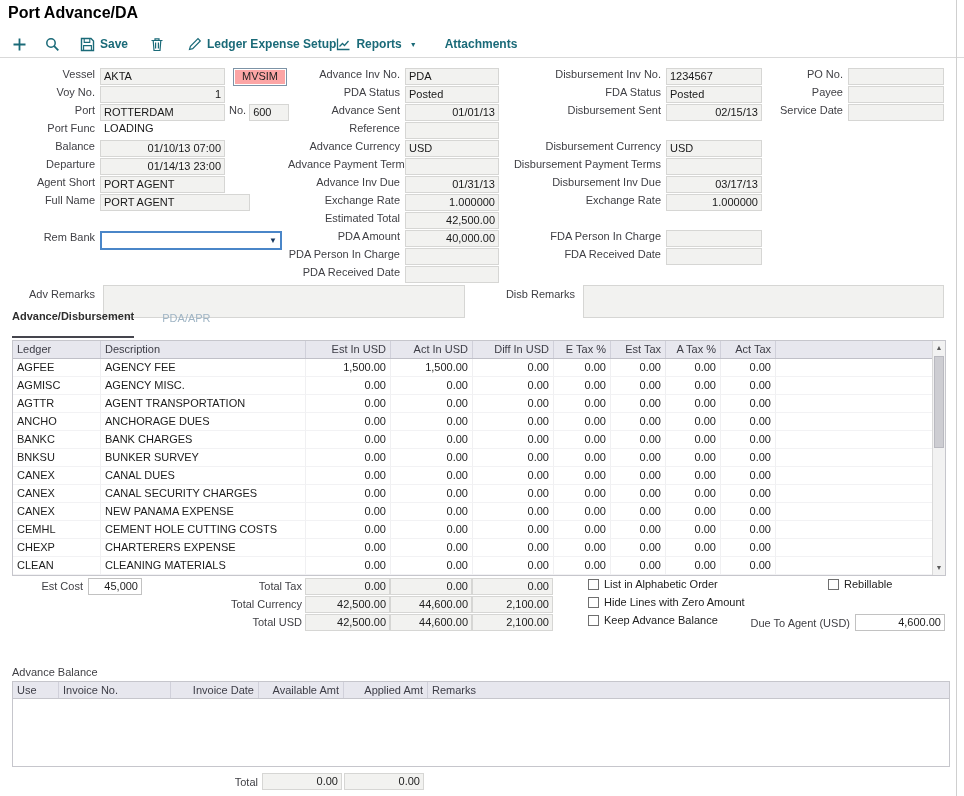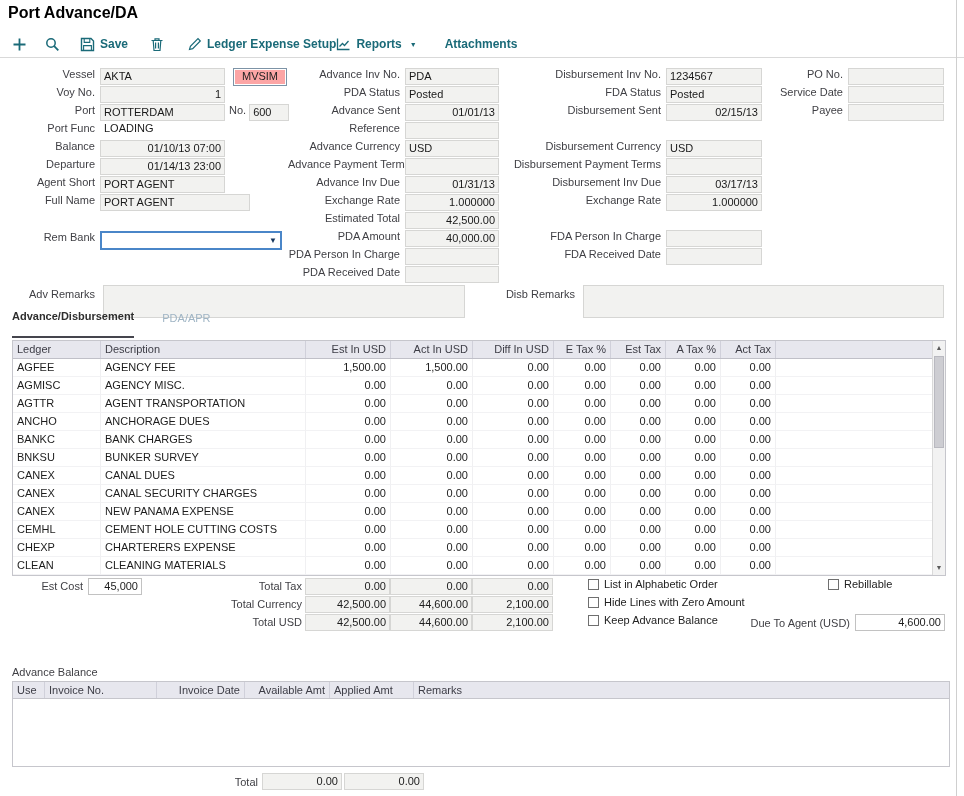--- a/index.html
+++ b/index.html
@@ -63,22 +63,22 @@
   .t-lbl{position:absolute;color:#3f3f44;text-align:right;white-space:nowrap}
   .t-cell{position:absolute;background:#f2f2f0;border:1px solid #d6d6d4;text-align:right;padding:0 3px;height:17px;line-height:15px}
   .t-white{background:#fff;border:1px solid #c2c2c2}
   .cbrow{position:absolute;display:flex;align-items:center;gap:5px;cursor:pointer;color:#222;white-space:nowrap}
   .cb{width:11px;height:11px;border:1px solid #6f6f6f;background:#fff;flex:0 0 auto}
 
   .ab-title{position:absolute;left:12px;top:666px;color:#3f3f44}
   .abtable{position:absolute;left:12px;top:681px;width:938px;height:86px;border:1px solid #c6c6cc;background:#fff}
   .ab-head{display:flex;height:17px;background:#e7e7ee;border-bottom:1px solid #c6c6cc}
   .ab-th{padding:2px 4px;color:#3d3d46;border-right:1px solid #d0d0da;white-space:nowrap;overflow:hidden}
-  .a0{width:32px}.a1{width:112px}.a2{width:88px;text-align:right}
-  .a3{width:85px;text-align:right}.a4{width:84px;text-align:left}.a5{flex:1;border-right:none}
+  .a0{width:46px}.a1{width:112px}.a2{width:88px;text-align:right}
+  .a3{width:85px;text-align:right}.a4{width:84px;text-align:right}.a5{flex:1;border-right:none}
 </style>
 </head>
 <body>
 
 <div class="page">
 
   <div class="title">Port Advance/DA</div>
 
   <div class="toolbar">
     <span class="tbtn">
@@ -258,25 +258,25 @@
         <span class="fld"></span>
       </div>
   </div>
 
   <div class="col col-f">
     <div class="fr">
         <span class="lbl">PO No.</span>
         <span class="fld"></span>
       </div>
     <div class="fr">
+        <span class="lbl">Payee</span>
+        <span class="fld"></span>
+      </div>
+    <div class="fr">
         <span class="lbl">Service Date</span>
-        <span class="fld"></span>
-      </div>
-    <div class="fr">
-        <span class="lbl">Payee</span>
         <span class="fld"></span>
       </div>
   </div>
 
   <span class="remarks-lbl" style="left:10px;top:288px;width:90px;padding-right:5px">Adv Remarks</span>
   <span class="remarks" style="left:103px;top:285px;width:362px"></span>
   <span class="remarks-lbl" style="left:500px;top:288px;width:80px;padding-right:5px">Disb Remarks</span>
   <span class="remarks" style="left:583px;top:285px;width:361px"></span>
 
   <div class="tabs">

